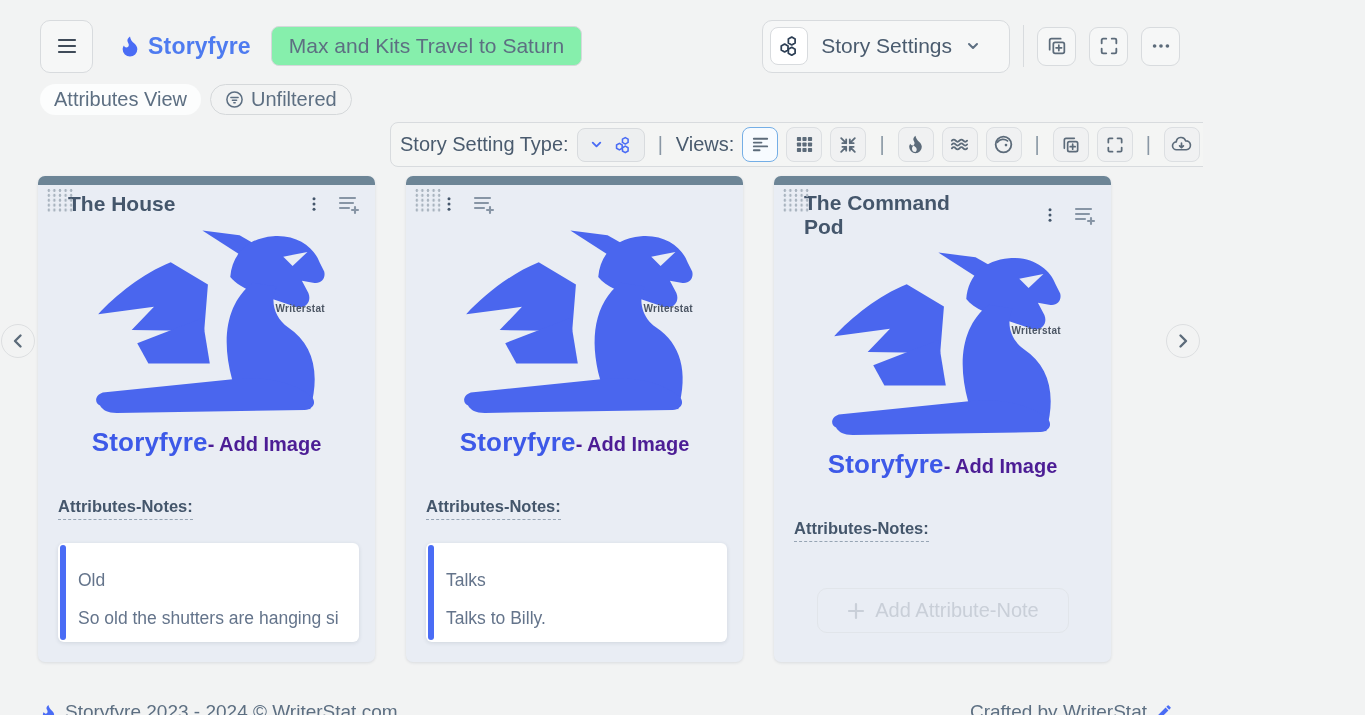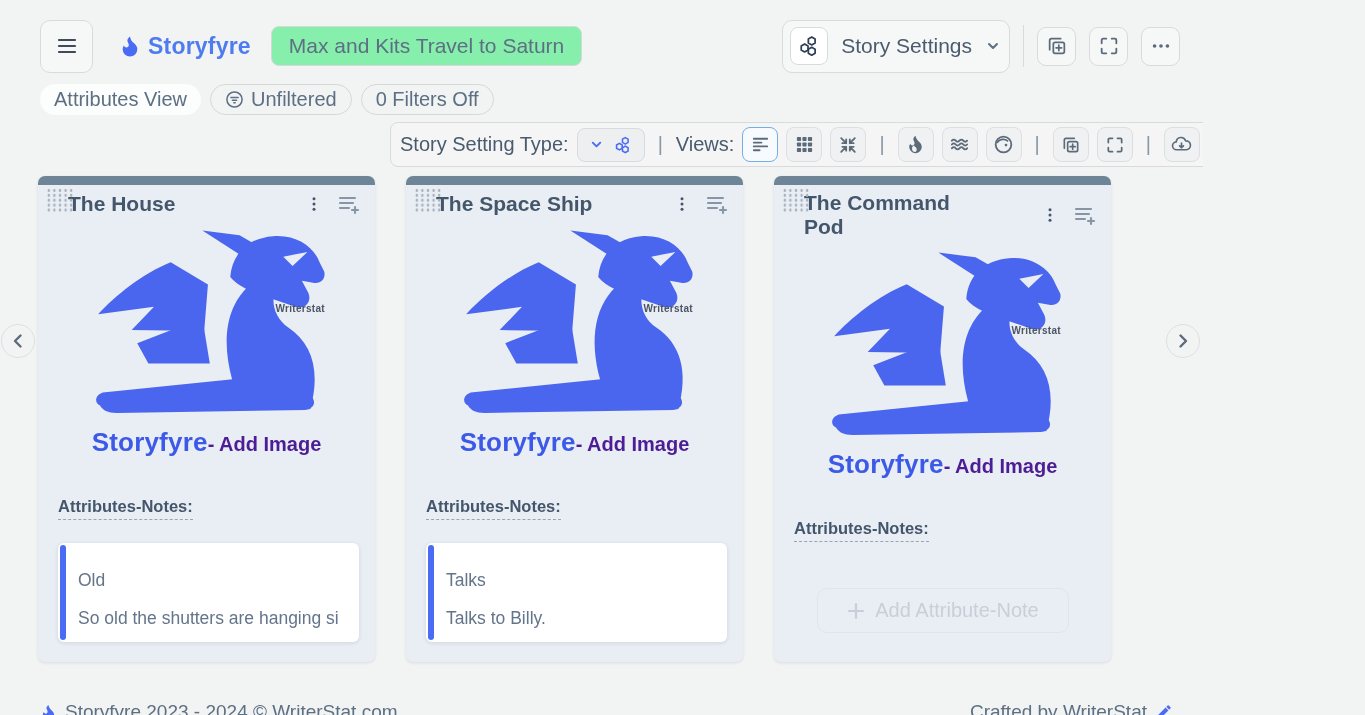--- a/index.html
+++ b/index.html
@@ -7,21 +7,21 @@
   body { font-family:"Liberation Sans","DejaVu Sans",sans-serif; background:#f2f3f3; color:#5d6f82; }
   .page { position:relative; width:1203px; height:715px; background:#f2f3f3; overflow:hidden; }
 
   
   .hdr1 { position:absolute; top:18px; left:40px; right:23px; height:56px; display:flex; align-items:center; }
   .hamburger { width:53px; height:53px; border:1px solid #d8dbde; border-radius:10px; background:#f6f7f7; display:flex; align-items:center; justify-content:center; cursor:pointer; }
   .brand { display:flex; align-items:center; gap:7px; margin-left:26px; }
   .brand-name { font-size:23px; font-weight:700; color:#4e7bf0; letter-spacing:.2px; }
   .story-title-box { margin-left:20px; height:40px; border:1px solid #d5d8da; border-radius:8px; background:#86efac; display:flex; align-items:center; padding:0 17px; font-size:21px; color:#5d6f82; }
   .spacer { flex:1; }
-  .board-btn { height:53px; border:1px solid #d8dbde; border-radius:10px; background:#f6f7f7; display:flex; align-items:center; gap:13px; padding:0 8px 0 7px; cursor:pointer;text-align:center; }
+  .board-btn { height:53px; border:1px solid #d8dbde; border-radius:10px; background:#f6f7f7; display:flex; align-items:center; gap:13px; padding:0 28px 0 7px; cursor:pointer;text-align:center; }
   .board-icon-box { width:38px; height:38px; background:#fff; border:1px solid #d8dbde; border-radius:8px; display:flex; align-items:center; justify-content:center; }
   .board-label { font-size:21px; color:#4a5b6e; }
   .vdiv { width:1px; height:42px; background:#d8dbde; margin:0 13px; }
   .icon-btn { width:39px; height:39px; border:1px solid #d8dbde; border-radius:9px; background:#f6f7f7; display:flex; align-items:center; justify-content:center; cursor:pointer; margin-left:0; }
   .icon-btn + .icon-btn { margin-left:13px; }
 
   
   .hdr2 { position:absolute; top:84px; left:40px; display:flex; align-items:center; gap:9px; }
   .pill { height:31px; display:flex; align-items:center; gap:7px; padding:0 14px; border-radius:16px; font-size:20px; color:#5d6f82; }
   .pill.white { background:#fcfdfd; }
@@ -147,21 +147,20 @@
     <div class="pill white">Attributes View</div>
     <div class="pill bordered">
       <span>
         <svg width="19" height="19" viewBox="0 0 20 20" fill="none" stroke="#5d6f82" stroke-width="1.6" stroke-linecap="round">
             <circle cx="10" cy="10" r="8"></circle>
             <path d="M6.2 8h7.6M7.8 10.7h4.4M9.3 13.4h1.4"></path>
           </svg>
       </span>
       <span>Unfiltered</span>
     </div>
-    <div class="pill bordered">0 Filters Off</div>
   </div>
 
   <div class="toolbar">
     <span class="tb-label">Story Setting Type:</span>
 
     <div class="type-dd">
       <span>
         <svg width="15" height="15" viewBox="0 0 16 16" fill="none" stroke="#4a6cf5" stroke-width="2" stroke-linecap="round" stroke-linejoin="round">
             <path d="M4 6l4 4 4-4"></path>
           </svg>
@@ -350,21 +349,20 @@
       <div class="notes-box">
         <div class="note-title">Old</div>
         <div class="note-text">So old the shutters are hanging si</div>
       </div>
     </div>
 
     <div class="card">
       <div class="card-strip"></div>
       <div class="drag-handle"></div>
       <div class="card-head">
-        <div class="card-title">The Space Ship</div>
         <div class="card-head-icons">
           <div class="ghost-ic">
             <span>
                 <svg width="18" height="18" viewBox="0 0 24 24" fill="#44566b">
                   <circle cx="12" cy="5" r="2"></circle>
                   <circle cx="12" cy="12" r="2"></circle>
                   <circle cx="12" cy="19" r="2"></circle>
                 </svg>
               </span>
           </div>

